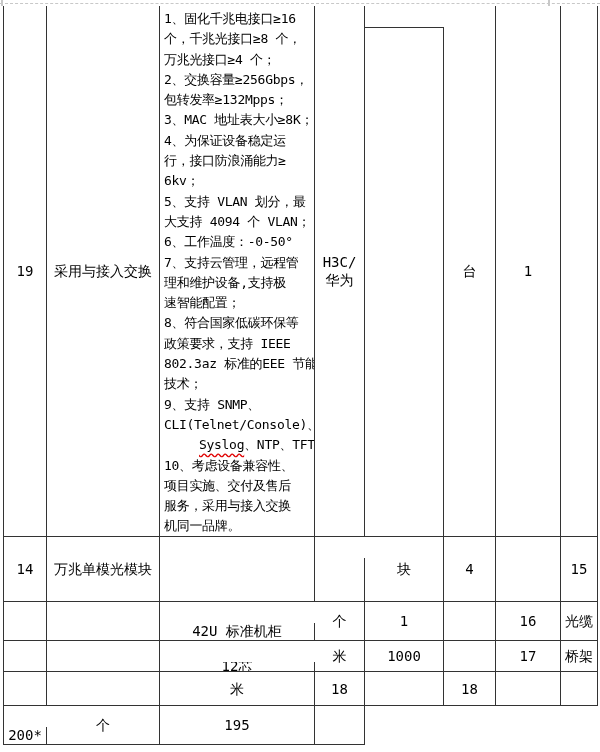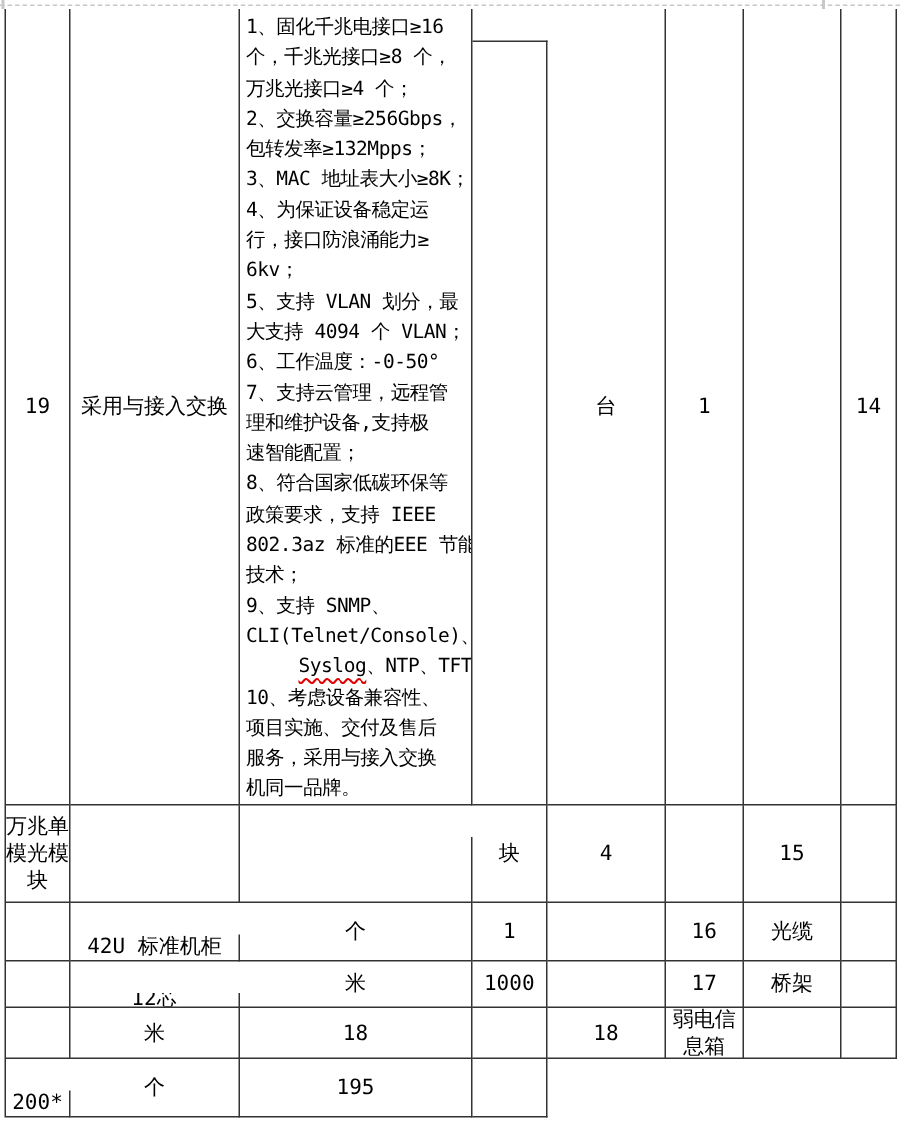--- a/index.html
+++ b/index.html
@@ -112,20 +112,23 @@
 802.3az 标准的EEE 节能
 技术；
 9、支持 SNMP、
 CLI(Telnet/Console)、
 <span class="wavy">Syslog</span>、NTP、TFTP、Web；
 10、考虑设备兼容性、
 项目实施、交付及售后
 服务，采用与接入交换
 机同一品牌。</span>
       </div>
+    <div class="cell brand">
+        <span>H3C/华为</span>
+      </div>
     <div class="cell size top-border">
         <span></span>
       </div>
     <div class="cell">
         <span>台</span>
       </div>
     <div class="cell">
         <span>1</span>
       </div>
     <div class="cell"></div>
@@ -208,23 +211,20 @@
     <div class="cell">
         <span>米</span>
       </div>
     <div class="cell">
         <span>18</span>
       </div>
     <div class="cell"></div>
 
     <div class="cell">
         <span>18</span>
-      </div>
-    <div class="cell">
-        <span>弱电信息箱</span>
       </div>
     <div class="cell spec">
         <span></span>
       </div>
     <div class="cell brand">
         <span></span>
       </div>
     <div class="cell size">
         <span>300*200*100</span>
       </div>

